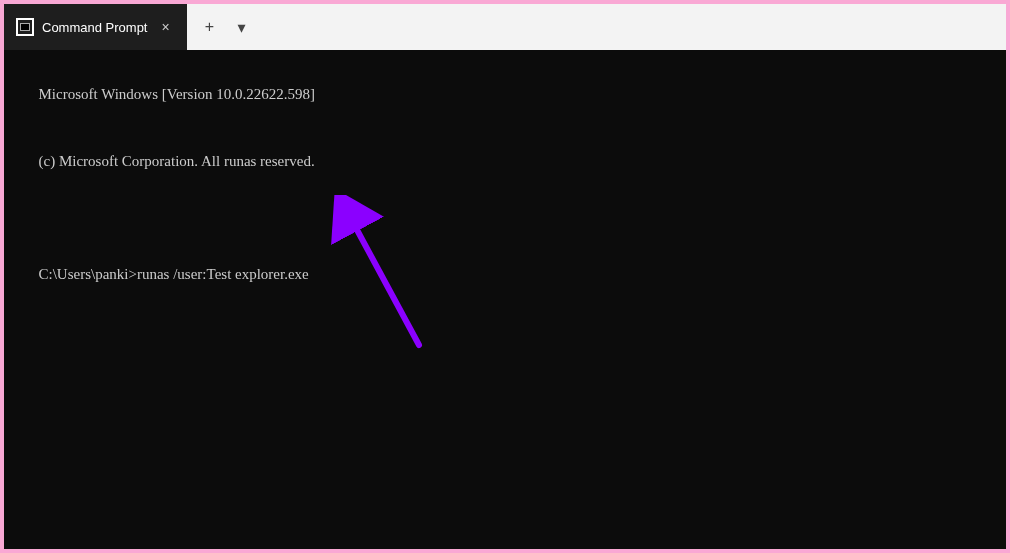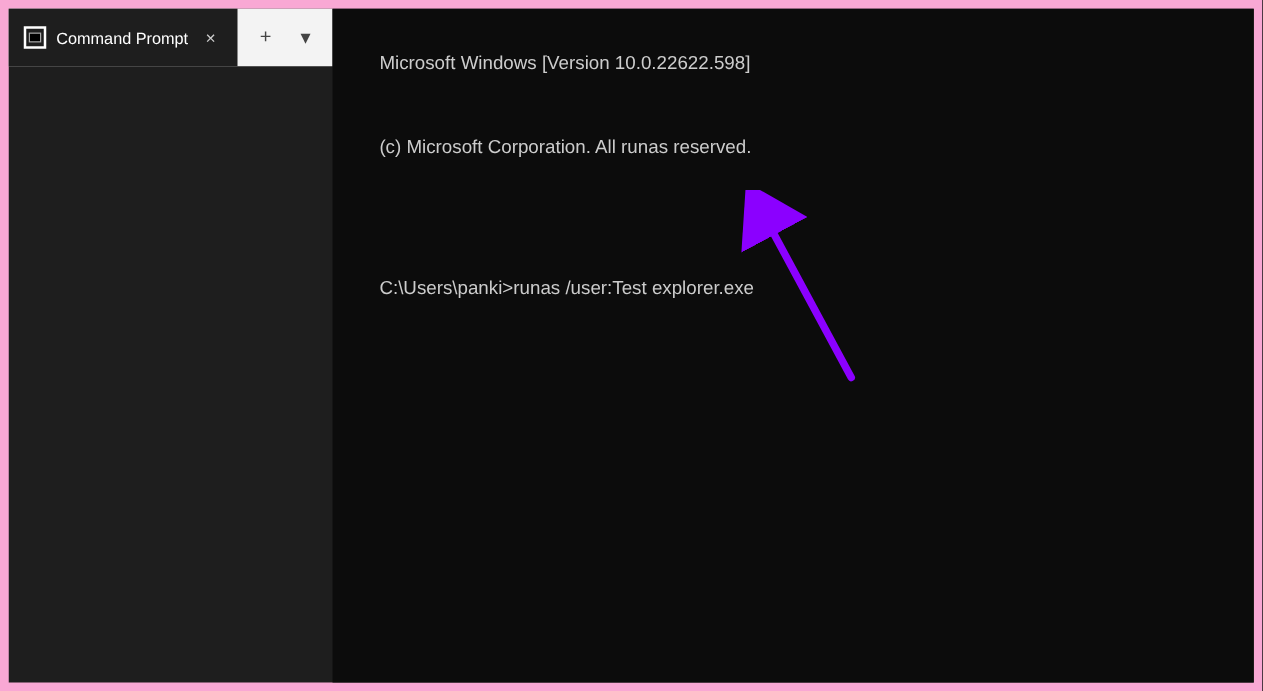--- a/index.html
+++ b/index.html
@@ -13,22 +13,22 @@
       height: 553px;
       overflow: hidden;
       font-family: 'Segoe UI', sans-serif;
       background: #1e1e1e;
     }
 
     .window {
       width: 1010px;
       height: 553px;
       display: flex;
-      flex-direction: row;
-      border: 7px solid #f9a8d4;
+      flex-direction: column;
+      border: 4px solid #f9a8d4;
     }
 
     .title-bar {
       height: 46px;
       background: #f3f3f3;
       display: flex;
       align-items: center;
       padding: 0;
       flex-shrink: 0;
     }
@@ -104,21 +104,21 @@
       border-radius: 4px;
       cursor: pointer;
       font-size: 16px;
       color: #444;
     }
 
     .terminal-body {
       flex: 1;
       background: #0c0c0c;
       color: #cccccc;
-      font-family: Liberation Sans, sans-serif;
+      font-family: Liberation Serif, serif;
       font-size: 15px;
       line-height: 1.5;
       padding: 10px 12px;
       position: relative;
       overflow: hidden;
     }
 
     .terminal-text {
       white-space: pre;
     }

